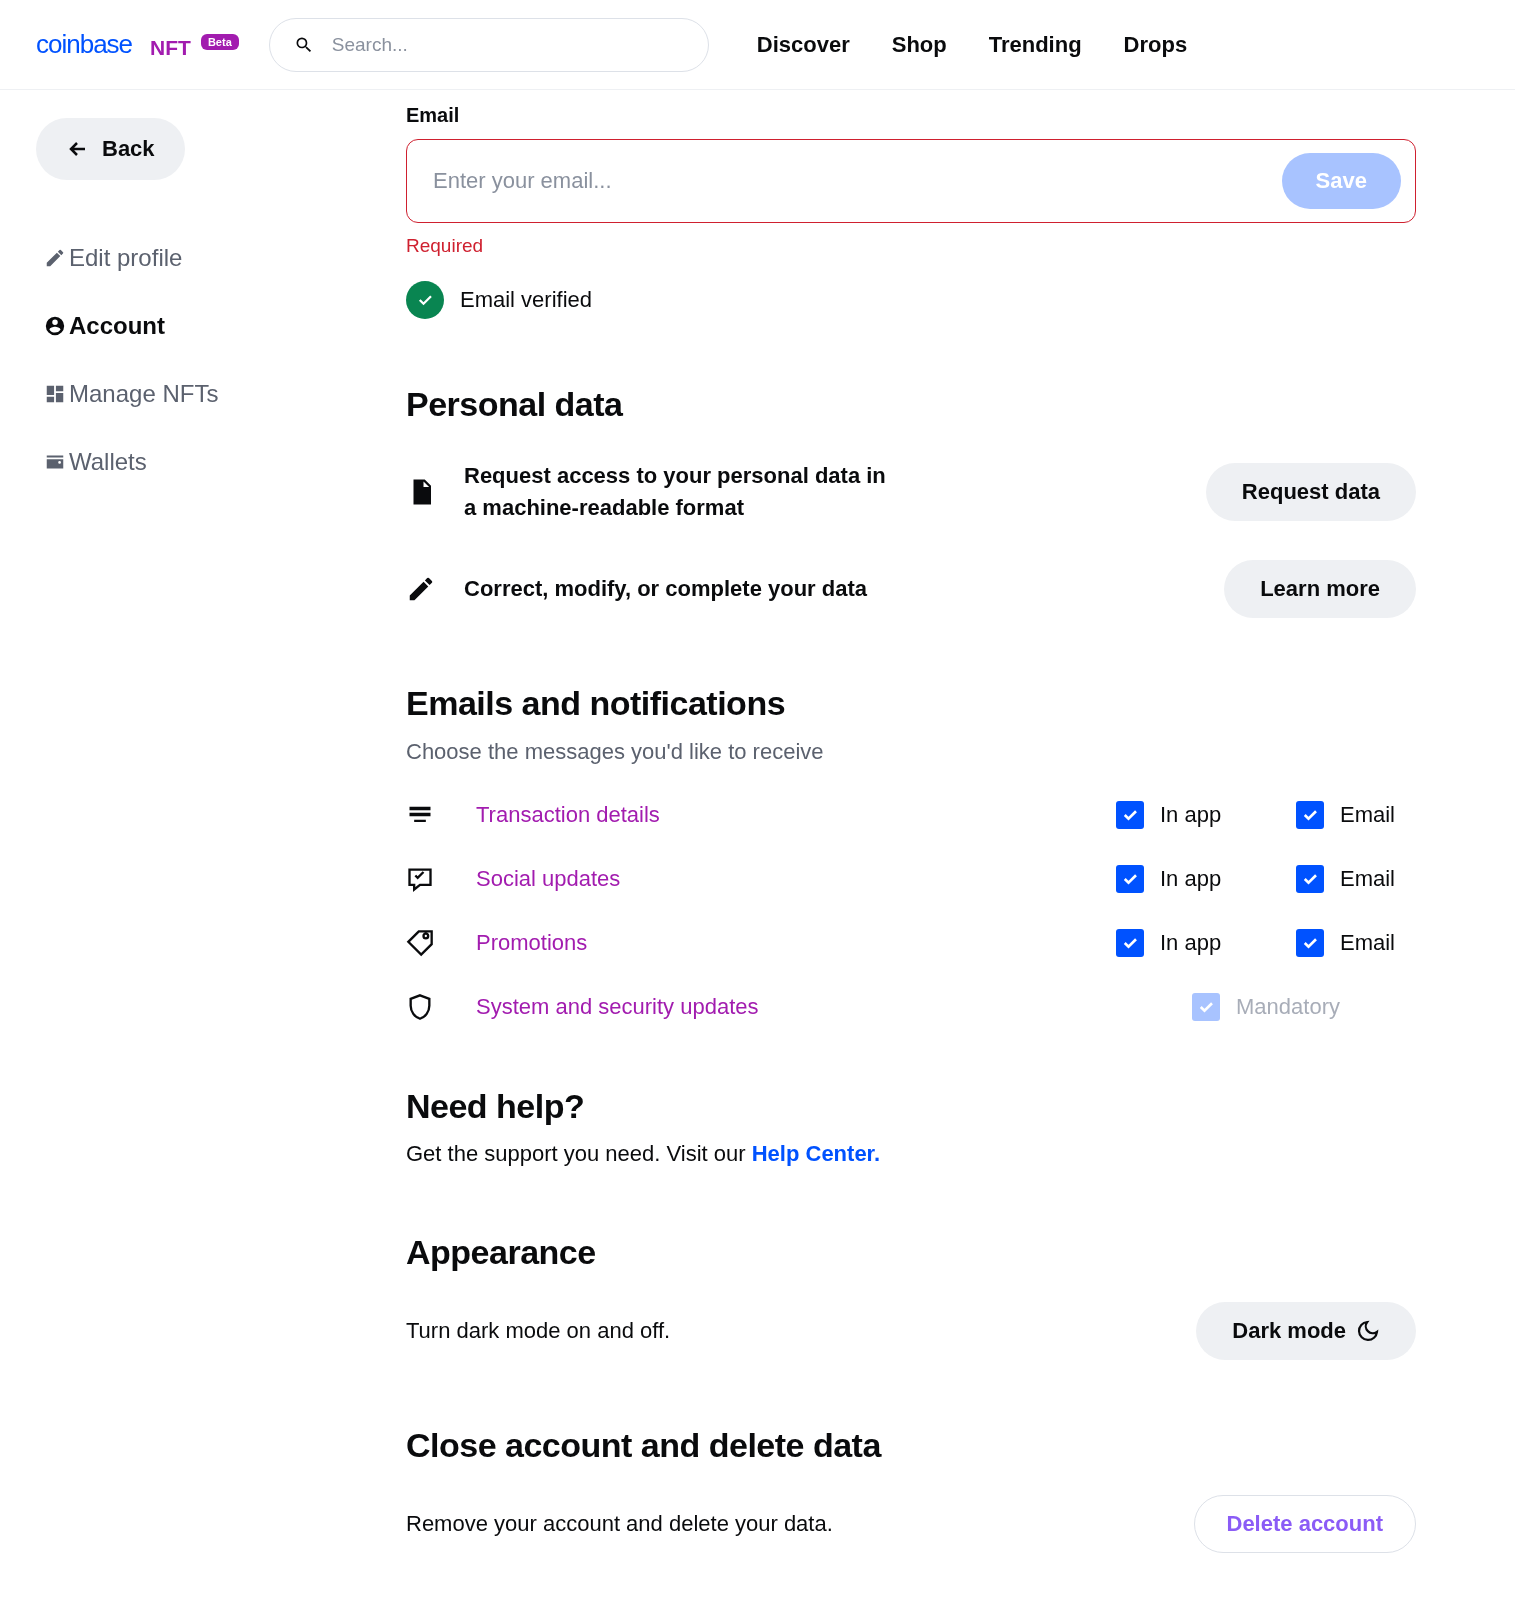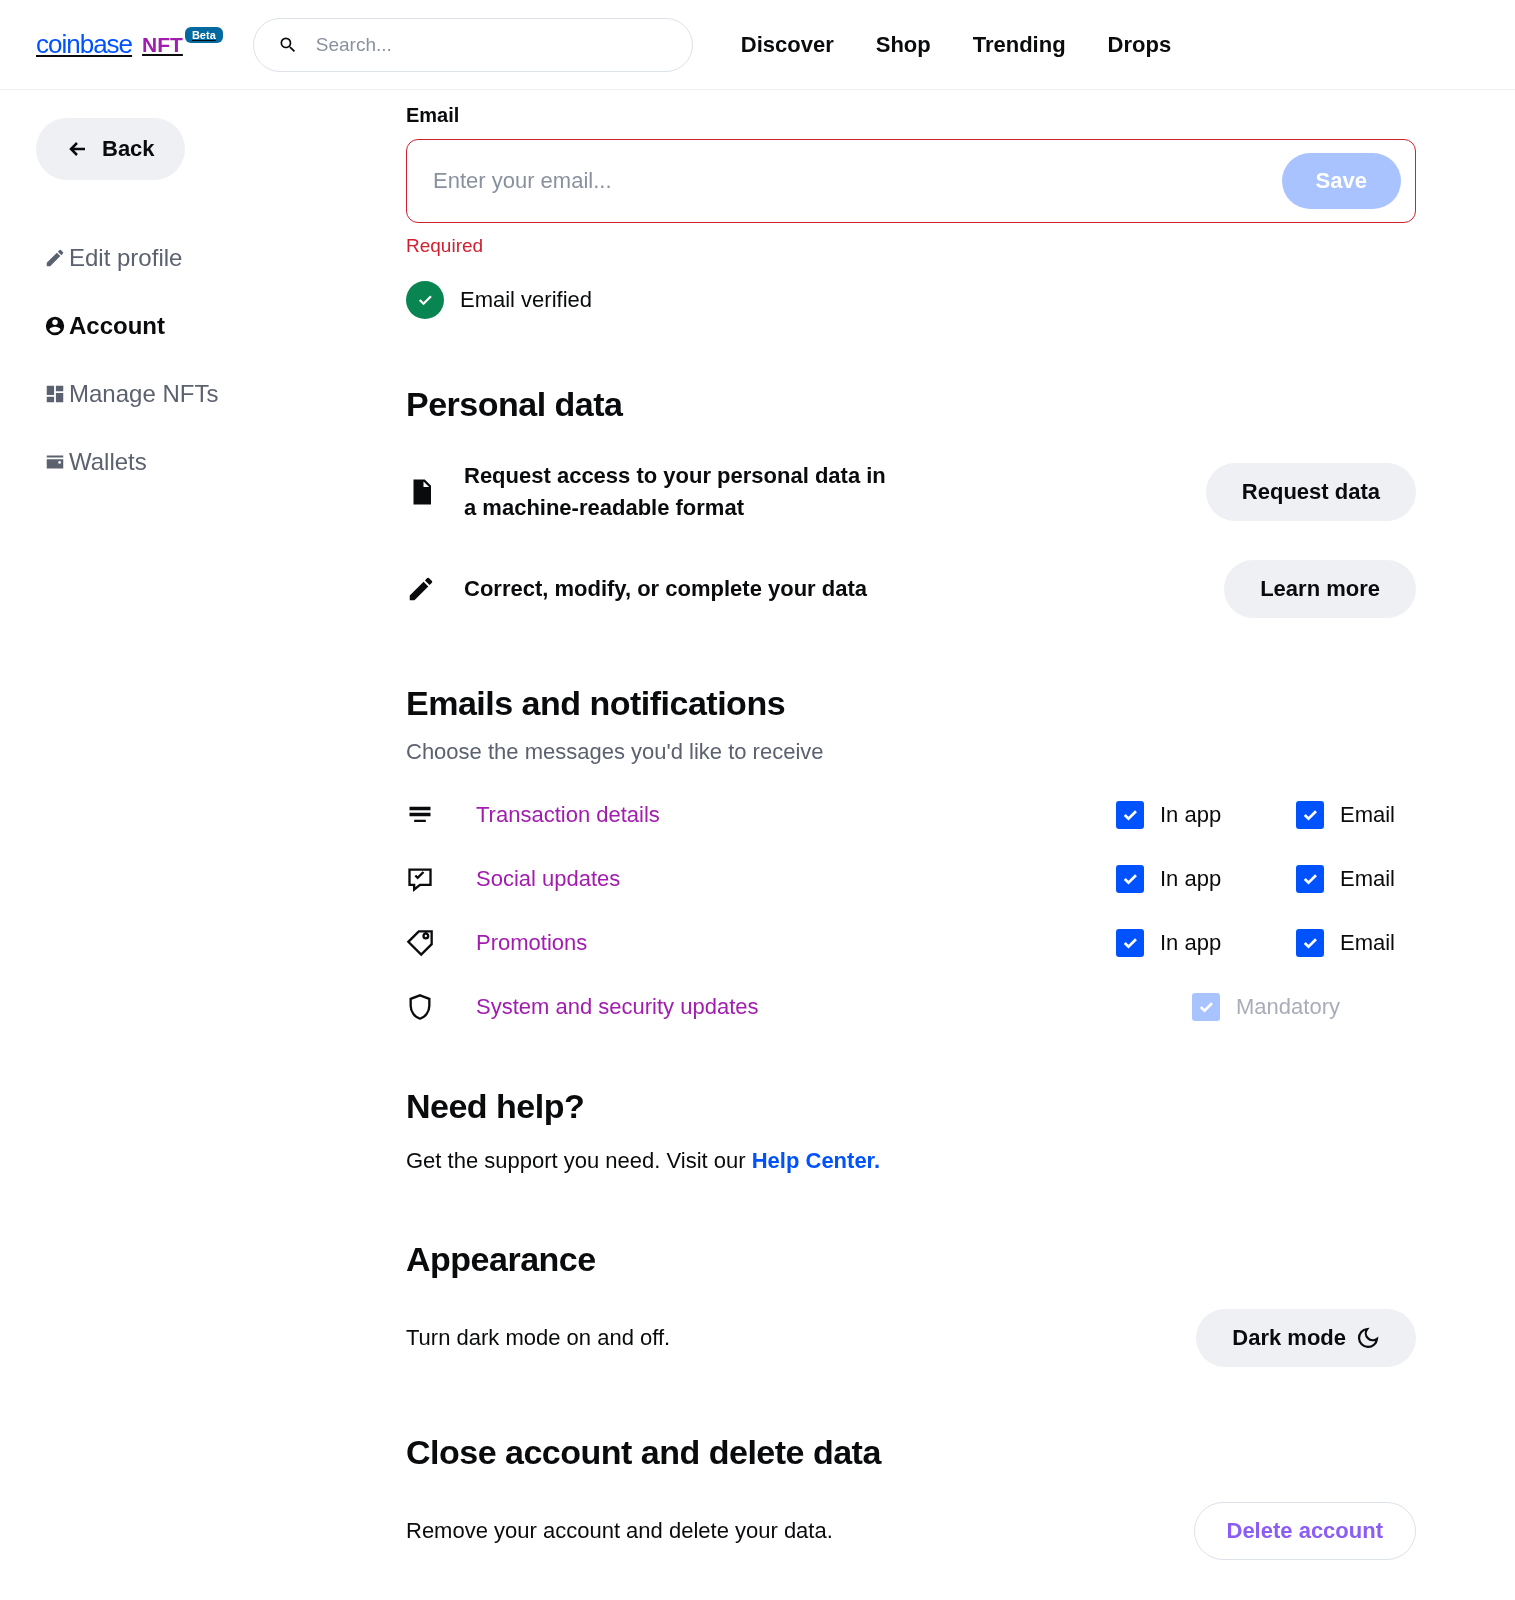--- a/index.html
+++ b/index.html
@@ -1,22 +1,22 @@
 <!DOCTYPE html>
 <html><head>
 <meta charset="utf-8">
 <style>
 * { margin:0; padding:0; box-sizing:border-box; }
 body { font-family: -apple-system, BlinkMacSystemFont, "Segoe UI", Helvetica, Arial, sans-serif; background:#fff; color:#0a0b0d; }
 
 .header { display:flex; align-items:center; height:90px; padding:0 36px; border-bottom:1px solid #eef0f3; gap:28px; }
-.logo-wrap { display:flex; align-items:center; gap:4px;text-decoration:underline; }
+.logo-wrap { display:flex; align-items:flex-end; gap:12px; }
 .logo-main { color:#0052ff; font-weight:500; font-size:26px; letter-spacing:-1px; }
 .logo-nft { color:#a21caf; font-weight:600; font-size:21px; margin-left:6px; letter-spacing:0; }
-.beta-badge { background:#0369a1; color:#fff; font-size:11px; font-weight:700; padding:2px 7px; border-radius:6px; position:relative; top:-10px; left:-2px; }
+.beta-badge { background:#a21caf; color:#fff; font-size:11px; font-weight:700; padding:2px 7px; border-radius:6px; position:relative; top:-10px; left:-2px; }
 .search-box { display:flex; align-items:center; width:440px; height:54px; border:1px solid #dde1e8; border-radius:80px; padding:0 24px; }
 .search-icon-svg { width:20px; height:20px; fill:#0a0b0d; margin-right:18px; }
 .search-input { border:none; outline:none; font-size:19px; color:#5b616e; flex:1; background:transparent; }
 .search-input::placeholder { color:#8a919e; }
 .nav { display:flex; gap:42px; margin-left:20px; }
 .nav a { color:#0a0b0d; font-weight:700; font-size:22px; text-decoration:none; cursor:pointer; }
 
 .page { display:flex; padding:0 36px; }
 .sidebar { width:370px; padding-top:28px; flex-shrink:0; }
 .back-btn { display:inline-flex; align-items:center; gap:12px; background:#eef0f3; border:none; border-radius:50px; padding:18px 30px; font-size:22px; font-weight:700; cursor:pointer; color:#0a0b0d; }
@@ -50,21 +50,21 @@
 .notif-label { font-size:22px; color:#a21caf; margin-left:42px; flex:1; }
 .notif-ic { width:28px; height:28px; fill:none; stroke:#0a0b0d; stroke-width:2; flex-shrink:0; }
 .notif-ic.f { fill:#0a0b0d; stroke:none; }
 .check-group { display:flex; align-items:center; gap:16px; width:180px; }
 .cbox { width:28px; height:28px; background:#0052ff; border-radius:3px; display:flex; align-items:center; justify-content:center; cursor:pointer; }
 .cbox.disabled { background:#a8c3ff; cursor:default; }
 .cbox svg { width:18px; height:18px; stroke:#fff; stroke-width:3.5; fill:none; }
 .cbox-label { font-size:22px; color:#0a0b0d; }
 .cbox-label.dis { color:#a8adb8; }
 
-.help-line { font-size:22px; margin-top:22px; }
+.help-line { font-size:22px; margin-top:15px; }
 .help-link { color:#0052ff; font-weight:700; text-decoration:none; cursor:pointer; }
 
 .appear-row { display:flex; align-items:center; margin-top:30px; }
 .appear-txt { font-size:22px; flex:1; }
 
 .del-row { display:flex; align-items:center; margin-top:30px; }
 .del-btn { background:#fff; border:1px solid #dde1e8; border-radius:40px; padding:15px 32px; font-size:22px; font-weight:700; cursor:pointer; color:#8b5cf6; margin-left:auto; }
 </style>
 </head>
 <body>

